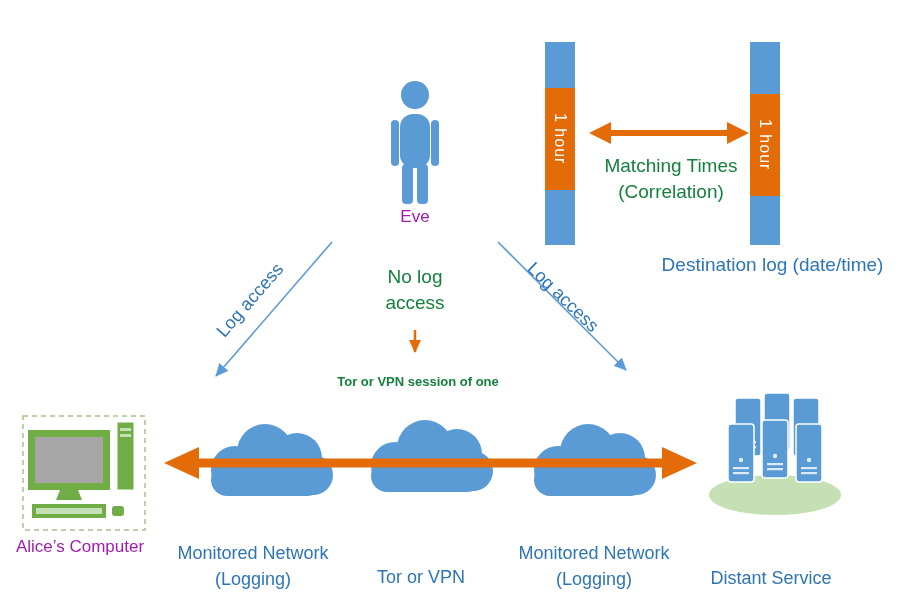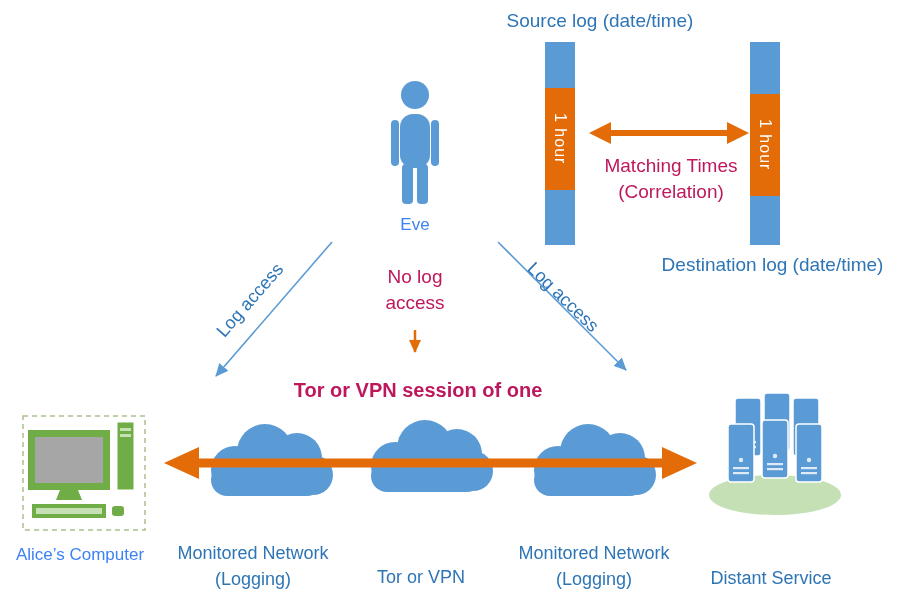--- a/index.html
+++ b/index.html
@@ -2,22 +2,22 @@
 <html><head>
 <meta charset="utf-8">
 <style>
   * { margin:0; padding:0; box-sizing:border-box; }
   html,body { background:#ffffff; }
   body { font-family:"Liberation Sans", sans-serif; }
   .canvas { position:relative; width:916px; height:602px; background:#ffffff; overflow:hidden; }
   .abs { position:absolute; }
   .txt { position:absolute; text-align:center; line-height:1.35; }
   .blue-t { color:#2E75B6; }
-  .orange-t { color:#be185d; }
-  .dark-t { color:#3b82f6;margin-top:8px; }
+  .orange-t { color:#15803d; }
+  .dark-t { color:#a21caf; }
   .f19 { font-size:19px; }
   .f18 { font-size:18px; }
   .f17 { font-size:17px; }
   .bold { font-weight:bold; }
   .bar { width:30px; height:203px; background:#5B9BD5; position:absolute; }
   .vseg { position:absolute; left:0; right:0; background:#E36C09; display:flex; align-items:center; justify-content:center; }
   .vtext { writing-mode:vertical-rl; color:#ffffff; font-size:16px; letter-spacing:1px; }
   .rot-left { transform:rotate(-49deg); }
   .rot-right { transform:rotate(44deg); }
   svg { display:block; }
@@ -111,41 +111,40 @@
       <polygon points="589,133 611,122 611,144" fill="#E36C09"></polygon>
       <polygon points="749,133 727,122 727,144" fill="#E36C09"></polygon>
     </g>
     <g>
       <line x1="196" y1="463" x2="664" y2="463" stroke="#E36C09" stroke-width="9"></line>
       <polygon points="164,463 199,447 199,479" fill="#E36C09"></polygon>
       <polygon points="697,463 662,447 662,479" fill="#E36C09"></polygon>
     </g>
   </svg>
 
-  <div class="txt blue-t f19" style="left:455px; top:8px; width:290px;">Source log (date/time)</div>
 
   <div class="txt orange-t f19" style="left:585px; top:153px; width:172px;">
     <div>Matching Times</div>
     <div>(Correlation)</div>
   </div>
 
   <div class="txt blue-t f19" style="left:625px; top:252px; width:295px;">Destination log (date/time)</div>
 
   <div class="txt dark-t f17" style="left:389px; top:206px; width:52px;">Eve</div>
 
   <div class="txt blue-t f18 rot-left" style="left:190px; top:288px; width:120px;">Log access</div>
 
   <div class="txt blue-t f18 rot-right" style="left:503px; top:285px; width:120px;">Log access</div>
 
   <div class="txt orange-t f19" style="left:369px; top:264px; width:92px;">
     <div>No log</div>
     <div>access</div>
   </div>
 
-  <div class="txt orange-t bold" style="left:263px; top:376px; width:310px; font-size:20px; line-height:28px;">
+  <div class="txt orange-t bold" style="left:263px; top:368px; width:310px; font-size:13px; line-height:28px;">
     <div>Tor or VPN session of one</div>
   </div>
 
   <div class="txt dark-t f17" style="left:0px; top:536px; width:160px;text-align:center;">Alice’s Computer</div>
 
   <div class="txt blue-t f18" style="left:163px; top:540px; width:180px; line-height:26px;">
     <div>Monitored Network</div>
     <div>(Logging)</div>
   </div>
 

